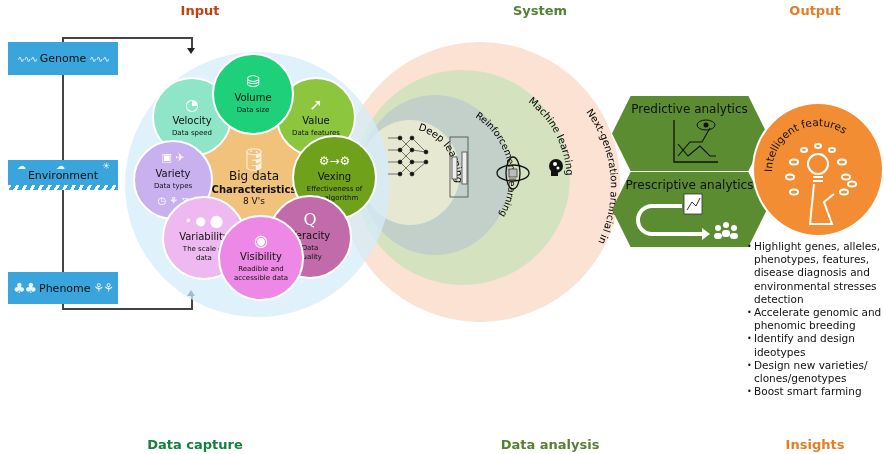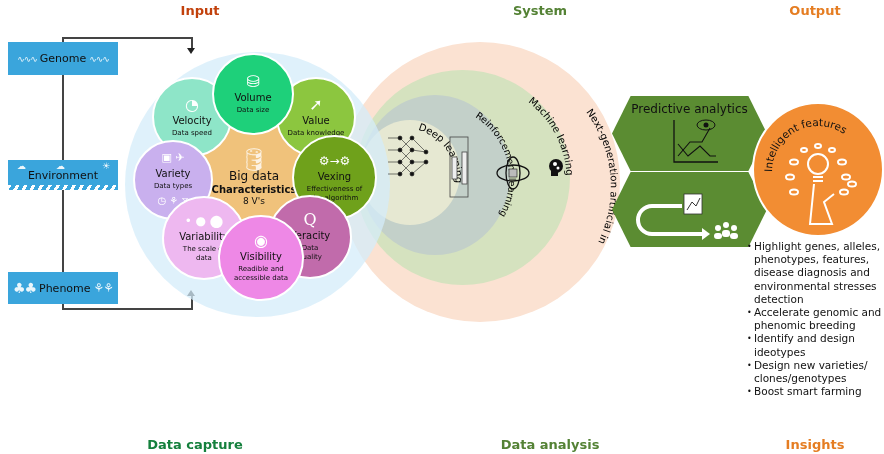--- a/index.html
+++ b/index.html
@@ -73,21 +73,21 @@
 
 <div class="bubble" style="left:152px; top:77px; width:80px; height:80px; background:#8ee5c8;">
   <span class="ic">◔</span>
   <span class="t">Velocity</span>
   <span class="s">Data speed</span>
 </div>
 
 <div class="bubble" style="left:276px; top:77px; width:80px; height:80px; background:#8cc63f;">
   <span class="ic">➚</span>
   <span class="t">Value</span>
-  <span class="s">Data knowledge</span>
+  <span class="s">Data features</span>
 </div>
 
 <div class="bubble" style="left:212px; top:53px; width:82px; height:82px; background:#1ed07a;">
   <span class="ic">⛁</span>
   <span class="t">Volume</span>
   <span class="s">Data size</span>
 </div>
 
 <div class="bubble" style="left:133px; top:140px; width:80px; height:80px; background:#c9b0ee;">
   <span class="ic" style="font-size:11px;">▣ ✈</span>
@@ -184,20 +184,21 @@
   <div class="lbl">Predictive analytics</div>
   <svg class="abs" style="left:58px; top:20px;" width="50" height="50" viewBox="0 0 50 50">
     <polyline points="4,4 4,46 48,46" fill="none" stroke="#111" stroke-width="1.3"></polyline>
     <polyline points="8,28 18,40 30,30 40,40 46,40" fill="none" stroke="#111" stroke-width="1.1"></polyline>
     <polyline points="8,40 20,26 32,26 40,12" fill="none" stroke="#111" stroke-width="1.1"></polyline>
     <ellipse cx="36" cy="9" rx="9" ry="5" fill="none" stroke="#111" stroke-width="1"></ellipse>
     <circle cx="36" cy="9" r="2.5" fill="#111"></circle>
   </svg>
 </div>
 <div class="hex" style="left:612px; top:172px; width:155px; height:75px;">
+  <div class="lbl">Prescriptive analytics</div>
   <svg class="abs" style="left:20px; top:20px;" width="120" height="55" viewBox="0 0 120 55">
     <path d="M 50 14 L 20 14 A 14 14 0 0 0 20 42 L 70 42" fill="none" stroke="#fff" stroke-width="4"></path>
     <polygon points="70,36 78,42 70,48" fill="#fff"></polygon>
     <rect x="52" y="2" width="18" height="20" fill="#fff" stroke="#333" stroke-width="0.8"></rect>
     <polyline points="55,18 60,10 64,14 68,6" fill="none" stroke="#333" stroke-width="1"></polyline>
     <circle cx="86" cy="36" r="3" fill="#fff"></circle>
       <circle cx="94" cy="33" r="3" fill="#fff"></circle>
       <circle cx="102" cy="36" r="3" fill="#fff"></circle>
     <rect x="82" y="41" width="8" height="6" rx="3" fill="#fff"></rect>
       <rect x="90" y="38" width="8" height="7" rx="3" fill="#fff"></rect>

